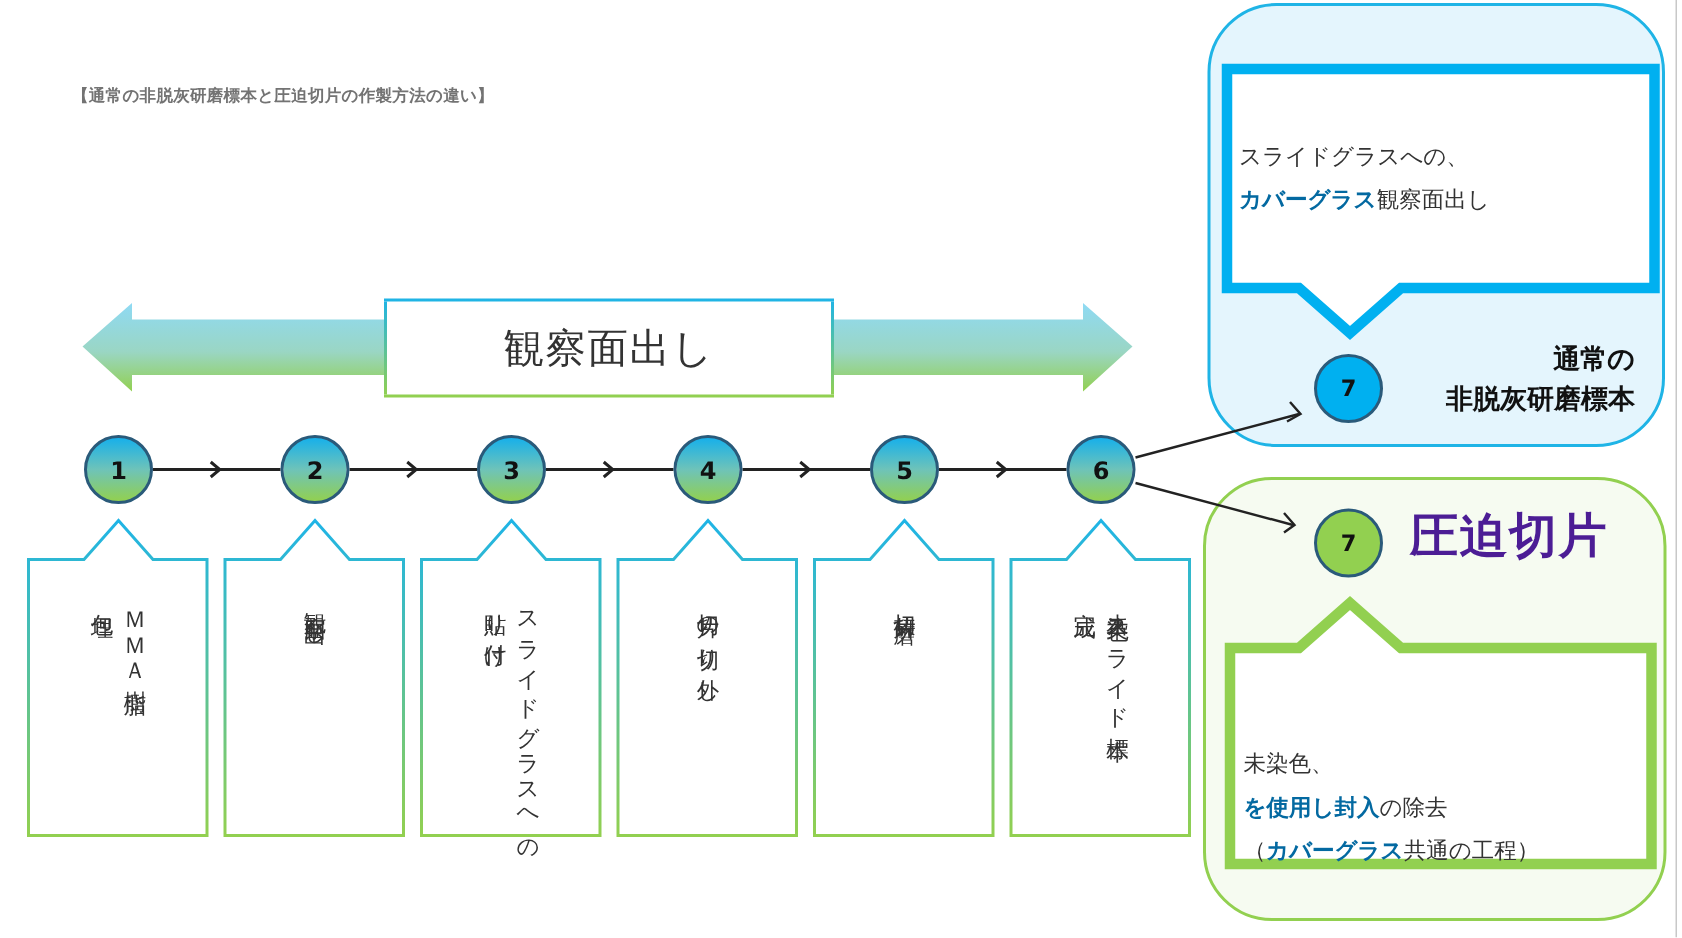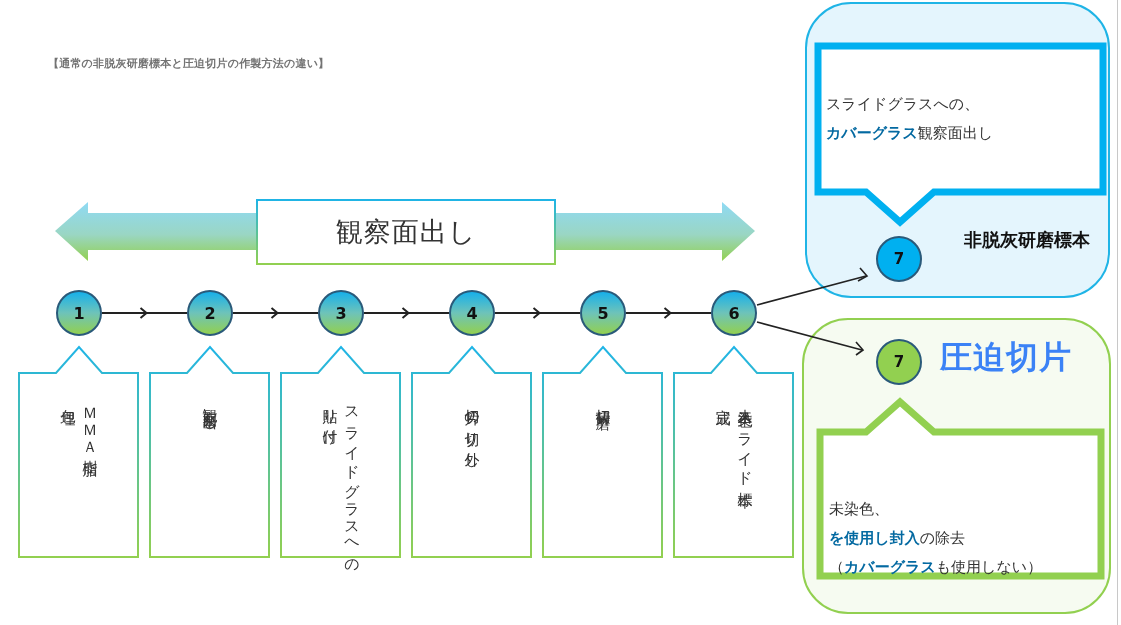--- a/index.html
+++ b/index.html
@@ -51,21 +51,21 @@
     width: 46px; height: 46px; border-radius: 50%; border: 2px solid #2a5a7a; box-sizing: border-box;
     display: flex; align-items: center; justify-content: center; font-weight: bold; font-size: 15px; color: #111;
   }
   #circle7-normal { left: 876px; top: 236px; background: #00b0f0; }
   #circle7-pressed { left: 876px; top: 339px; background: #92d050; }
   #normal-label {
     left: 918px; top: 226px; width: 172px; text-align: right;
     font-size: 18px; font-weight: bold; line-height: 27px; color: #111;
   }
   #pressed-label {
-    left: 940px; top: 336px; font-size: 32px; font-weight: bold; color: #3b82f6; white-space: nowrap; letter-spacing: 1px;
+    left: 940px; top: 336px; font-size: 32px; font-weight: bold; color: #4c1d95; white-space: nowrap; letter-spacing: 1px;
   }
   svg { position: absolute; left: 0; top: 0; }
 </style>
 </head>
 <body>
 
 <div id="title" class="abs">【通常の非脱灰研磨標本と圧迫切片の作製方法の違い】</div>
 <div id="right-scroll-border" class="abs"></div>
 
 <div class="abs panel-blue"></div>
@@ -147,26 +147,27 @@
     </div>
     <div class="abs step-circle" style="left: 711px; top: 290px;">6</div>
     <div class="abs step-text" style="left: 734px; top: 397px;">
       <div>未染色スライド標本</div>
       <div>完成</div>
     </div>
   </div>
 
 <div id="circle7-normal" class="abs circle7">7</div>
 <div id="normal-label" class="abs">
+  <div>通常の</div>
   <div>非脱灰研磨標本</div>
 </div>
 <div class="abs note-text" style="left:826px; top:90px;">
   <div>スライドグラスへの、</div>
   <div><b>カバーグラス</b><span>観察面出し</span></div>
 </div>
 
 <div id="circle7-pressed" class="abs circle7">7</div>
 <div id="pressed-label" class="abs">圧迫切片</div>
 <div class="abs note-text" style="left:829px; top:463px;margin-top:32px;">
   <div>未染色、</div>
   <div><b>を使用し封入</b><span>の除去</span></div>
-  <div><span>（</span><b>カバーグラス</b><span>も使用しない）</span></div>
+  <div><span>（</span><b>カバーグラス</b><span>共通の工程）</span></div>
 </div>
 
 </body></html>

